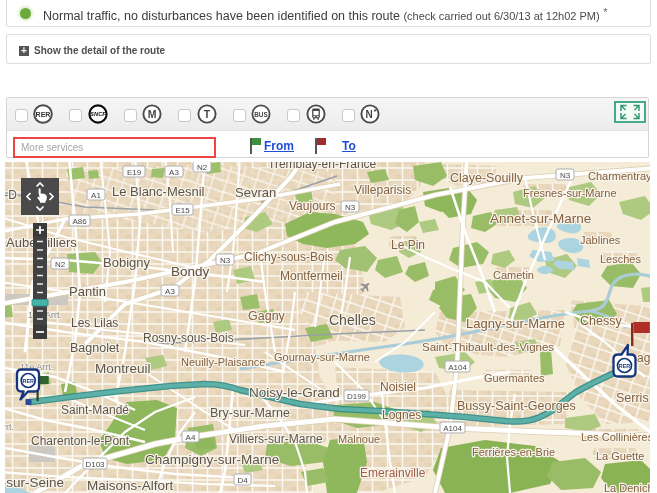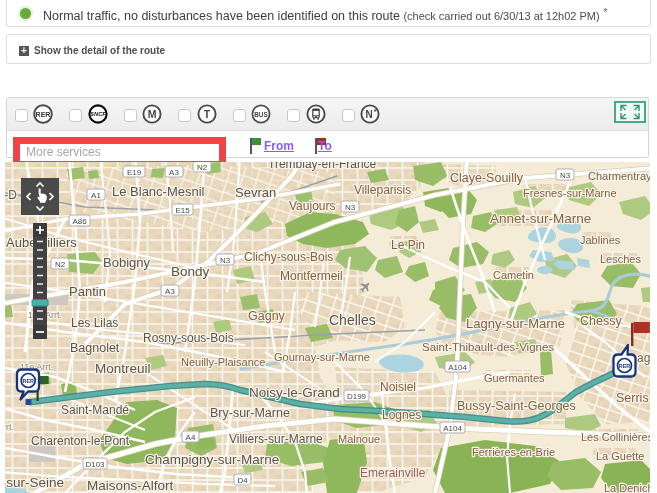--- a/index.html
+++ b/index.html
@@ -10,22 +10,22 @@
 #b1 .t1{position:absolute;left:36px;top:8px;font-size:12.5px;color:#3c3c3c;white-space:nowrap;}
 #b1 .t2{font-size:11px;color:#4a4a4a;margin-top:13px;}
 #b1 .star{color:#666;font-size:11px;vertical-align:4px;}
 #b2{left:6px;top:34px;width:645px;height:30px;}
 #b2 .plus{position:absolute;left:12px;top:11px;width:10px;height:10px;background:#555;color:#fff;font-size:10px;line-height:10px;text-align:center;font-weight:bold;}
 #b2 .txt{position:absolute;left:27px;top:10px;font-size:10px;font-weight:bold;color:#4f4f4f;}
 #b3{left:6px;top:97px;width:643px;height:61px;border:1px solid #d5d5d5;}
 #strip{position:absolute;left:0;top:0;right:0;height:32px;background:linear-gradient(#f6f6f6,#ececec);border-bottom:1px solid #e0e0e0;}
 .cbx{position:absolute;top:11px;width:11px;height:11px;background:#fff;border:1px solid #c8c8c8;border-radius:3px;}
 .cir{position:absolute;top:6px;width:20px;height:20px;}
-#minput{position:absolute;left:6px;top:39px;width:193px;height:17px;border:7px solid #ef4444;font-size:12px;color:#a6a6a6;padding:0 0 0 6px;line-height:17px;background:#fff;font-family:"Liberation Sans",sans-serif;}
-.legtxt{position:absolute;top:41px;font-size:12px;color:#8b5cf6;text-decoration:underline;font-weight:bold;}
+#minput{position:absolute;left:6px;top:39px;width:193px;height:17px;border:2px solid #ef4444;font-size:10px;color:#a6a6a6;padding:0 0 0 6px;line-height:17px;background:#fff;font-family:"Liberation Sans",sans-serif;}
+.legtxt{position:absolute;top:41px;font-size:12px;color:#1d4ed8;text-decoration:underline;font-weight:bold;}
 #map{position:absolute;left:5px;top:162px;width:645px;height:253px;}
 </style>
 </head>
 <body>
 <div class="box" id="b1">
   <span class="dot"></span>
   <span class="t1">Normal traffic, no disturbances have been identified on this route <span class="t2">(check carried out 6/30/13 at 12h02 PM)</span> <span class="star">*</span></span>
 </div>
 <div class="box" id="b2">
   <span class="plus">+</span>
@@ -87,21 +87,21 @@
   <input id="minput" value="More services" readonly="" style="">
   <svg style="position:absolute;left:243px;top:40px;width:12px;height:16px" viewBox="0 0 12 16">
       <rect x="0" y="0" width="2" height="16" fill="#555"></rect>
       <rect x="2" y="0" width="9" height="7" fill="#3f8f3f"></rect>
     </svg>
   <span class="legtxt" style="left:257px">From</span>
   <svg style="position:absolute;left:308px;top:40px;width:12px;height:16px" viewBox="0 0 12 16">
       <rect x="0" y="0" width="2" height="16" fill="#555"></rect>
       <rect x="2" y="0" width="9" height="7" fill="#a02c2c"></rect>
     </svg>
-  <span class="legtxt" style="left:311px">To</span>
+  <span class="legtxt" style="left:335px">To</span>
 </div>
 <div id="map">
 <svg width="645" height="331" viewBox="0 0 645 331">
 <defs>
 <pattern id="st1" width="15" height="12" patternUnits="userSpaceOnUse">
   <rect width="15" height="12" fill="#e9d8bd"></rect>
   <rect x="1" y="1" width="5.5" height="4" fill="#e4d2b1"></rect>
   <rect x="8.5" y="7" width="5" height="4" fill="#e6d5b6"></rect>
   <rect x="1.5" y="7.5" width="5" height="3.5" fill="#e9d9c0"></rect>
   <rect x="9" y="1.5" width="4.5" height="4" fill="#e9d9c0"></rect>

